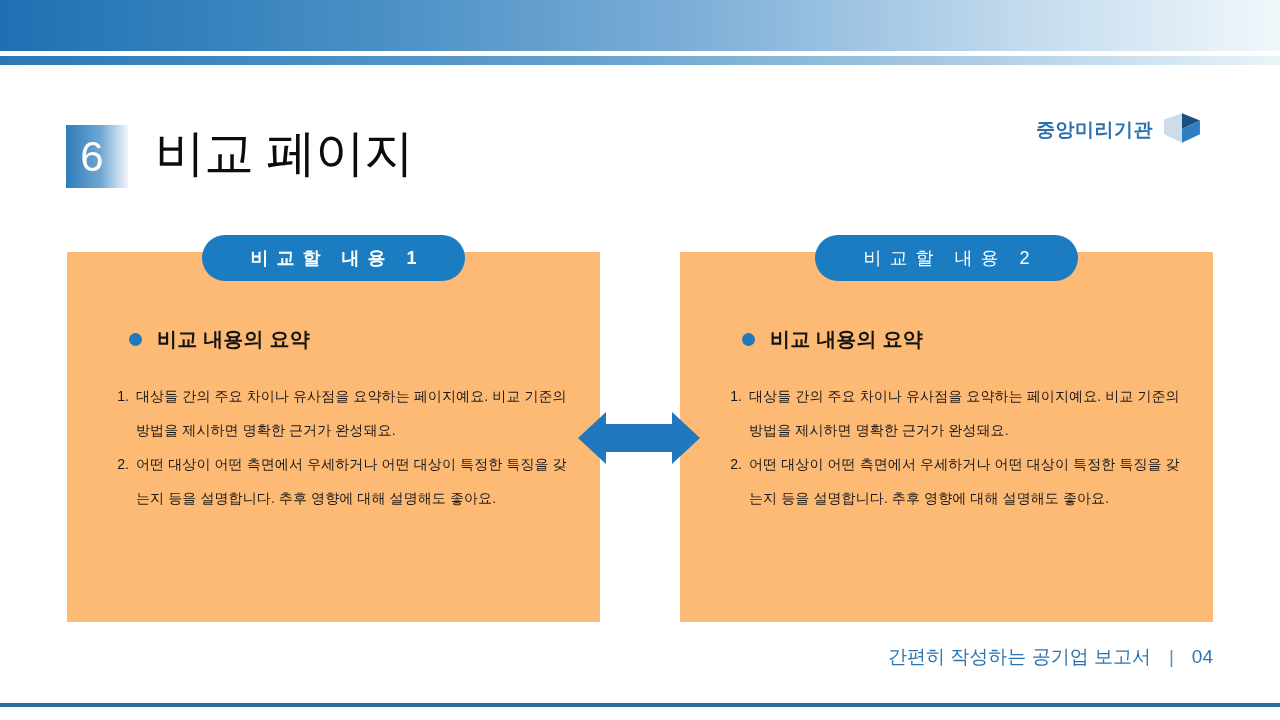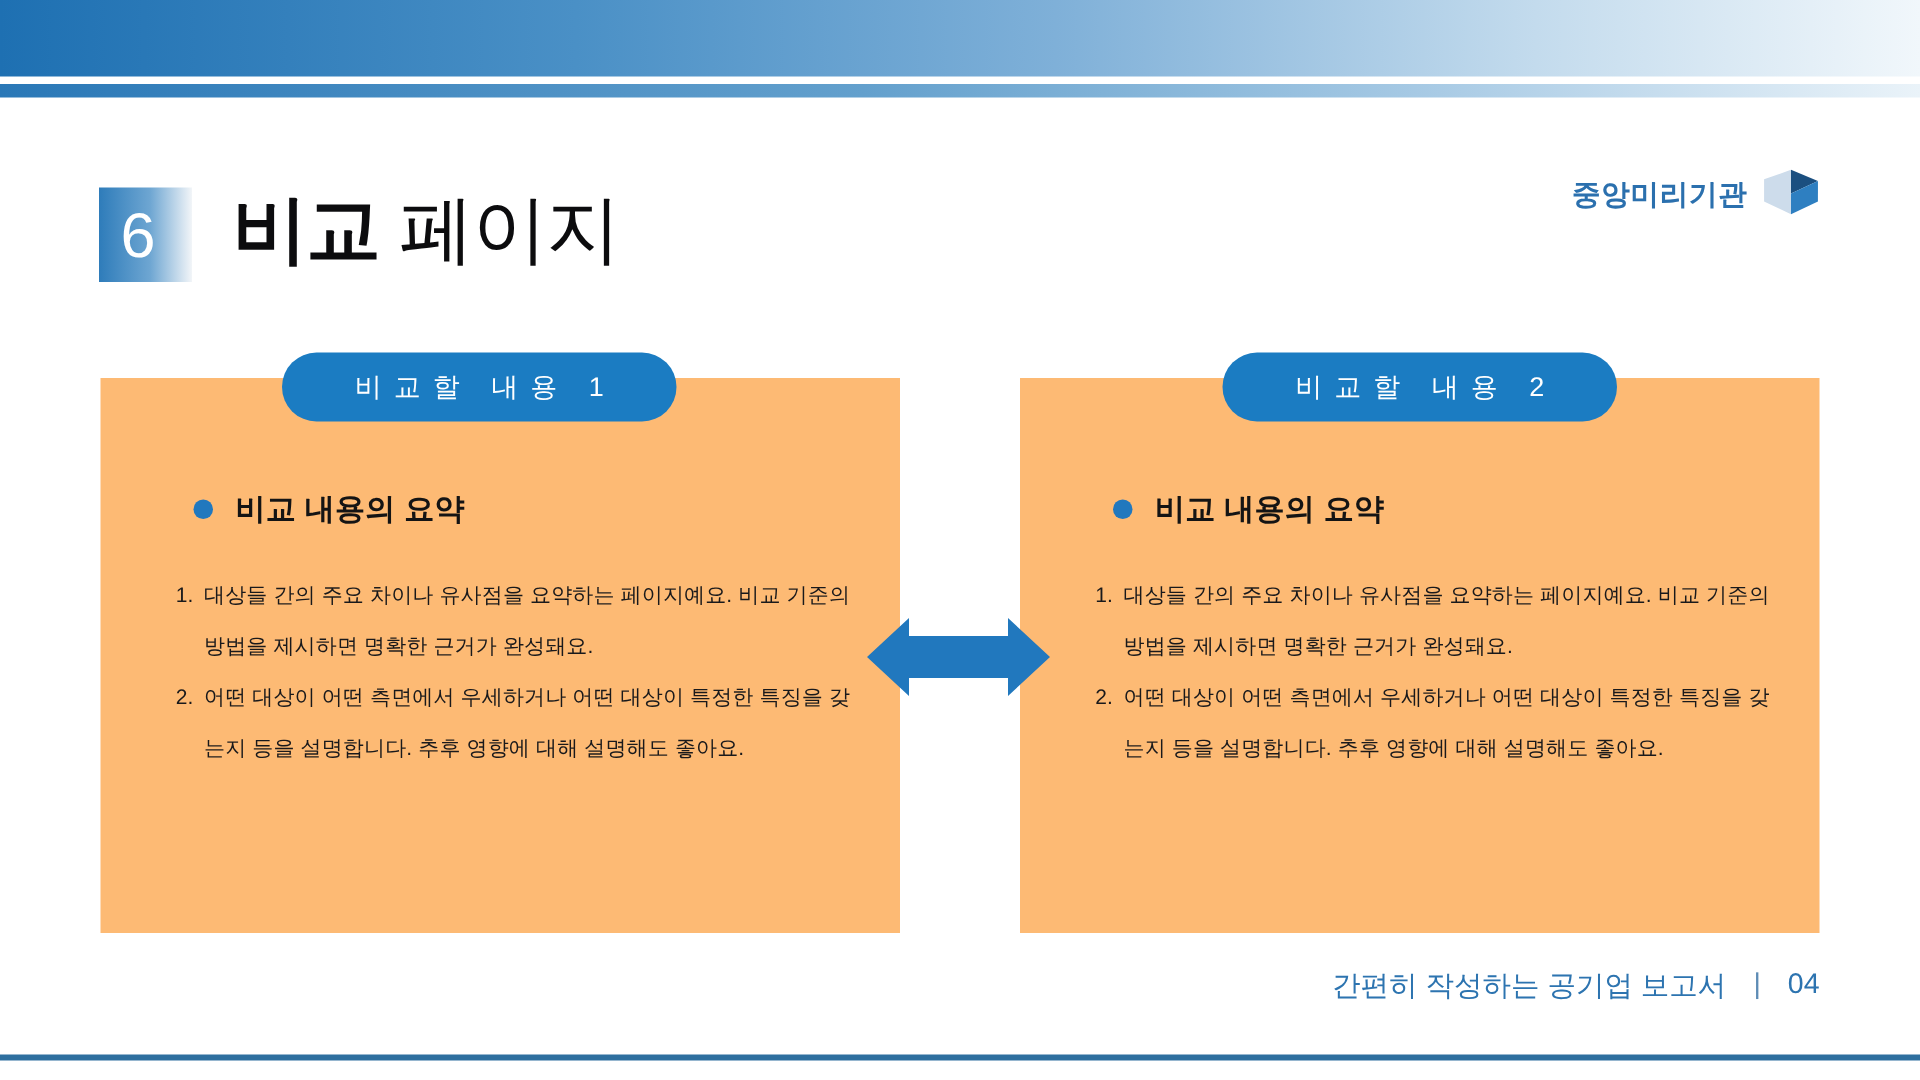--- a/index.html
+++ b/index.html
@@ -20,36 +20,36 @@
   }
   
   .num-box {
     position:absolute; left:66px; top:125px; width:62px; height:63px;
     background:linear-gradient(90deg,#2e7cba 0%,#6ea6d2 55%,#f2f5f8 100%);
     color:#ffffff; font-size:42px; font-weight:400;
     display:flex; align-items:center; justify-content:center;
     padding-right:10px;
   }
   .title { position:absolute; left:155px; top:120px; font-size:50px; color:#0c0c0e; letter-spacing:-1px; line-height:66px; white-space:nowrap; }
-  .title .t-bold { font-weight:700; }
+  .title .t-bold { font-weight:400; }
   .title .t-rest { font-weight:300; margin-left:13px;text-align:center; }
-  .org { position:absolute; top:112px; right:67px; display:flex; align-items:center; gap:10px; height:36px; }
+  .org { position:absolute; top:112px; right:79px; display:flex; align-items:center; gap:10px; height:36px; }
   .org-name { color:#2b70ae; font-size:19px; font-weight:700; letter-spacing:0.5px; }
   
   .panel { position:absolute; top:252px; width:533px; height:370px; background:#fdba74; }
   .panel-left  { left:67px; }
   .panel-right { left:680px; }
   .pill {
     position:absolute; top:235px; width:263px; height:46px;
     background:#1b7cc2; border-radius:23px; color:#ffffff;
     display:flex; align-items:center; justify-content:center;
     font-size:18px; font-weight:500; letter-spacing:8px; padding-left:8px;
     white-space:nowrap;
   }
-  .pill-left  { left:188px; }
+  .pill-left  { left:202px;font-weight:bold; }
   .pill-right { left:815px; }
   .summary { display:flex; align-items:center; gap:15px; padding:74px 0 0 62px; }
   .summary .dot { width:13px; height:13px; border-radius:50%; background:#2178be; flex:0 0 auto; }
   .summary .txt { font-size:20px; font-weight:700; color:#141414; letter-spacing:0.2px; }
   .body-list {
     margin:26px 28px 0 42px; padding-left:24px;
     font-size:14px; line-height:34px; color:#19191b;
     word-break:break-all; letter-spacing:0.1px;
   }
   .body-list li { padding-left:3px; }

